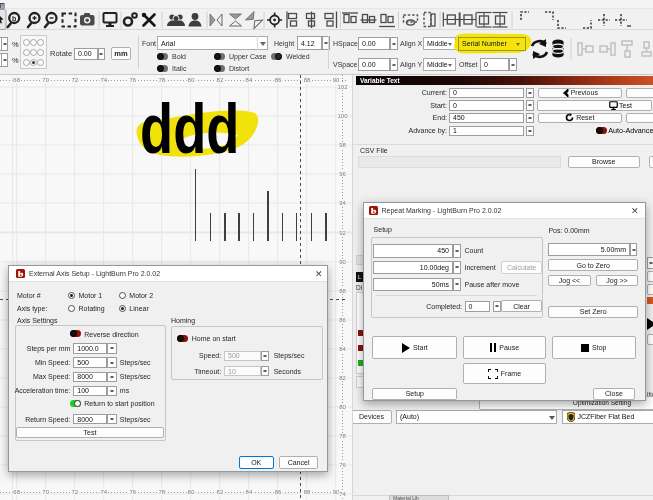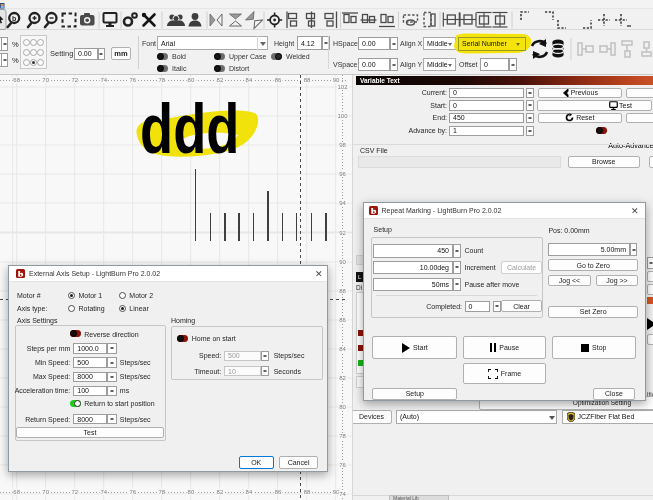--- a/index.html
+++ b/index.html
@@ -169,21 +169,21 @@
 <div style="left:23.0px;top:8.8px;width:7px;height:7px;border-radius:50%;background:#fdfdfd;border:1px solid #a8a8a8;"></div>
 <div style="left:30.0px;top:8.8px;width:7px;height:7px;border-radius:50%;background:#fdfdfd;border:1px solid #a8a8a8;"></div>
 <div style="left:37.0px;top:8.8px;width:7px;height:7px;border-radius:50%;background:#fdfdfd;border:1px solid #a8a8a8;"></div>
 <div style="left:23.0px;top:18.9px;width:7px;height:7px;border-radius:50%;background:#fdfdfd;border:1px solid #a8a8a8;"></div>
 <div style="left:30.0px;top:18.9px;width:7px;height:7px;border-radius:50%;background:#fdfdfd;border:1px solid #a8a8a8;"></div>
 <div style="left:37.0px;top:18.9px;width:7px;height:7px;border-radius:50%;background:#fdfdfd;border:1px solid #a8a8a8;"></div>
 <div style="left:23.0px;top:29.200000000000003px;width:7px;height:7px;border-radius:50%;background:#fdfdfd;border:1px solid #a8a8a8;"></div>
 <div style="left:30.0px;top:29.200000000000003px;width:7px;height:7px;border-radius:50%;background:#fdfdfd;border:1px solid #a8a8a8;"></div>
 <div style="left:37.0px;top:29.200000000000003px;width:7px;height:7px;border-radius:50%;background:#fdfdfd;border:1px solid #a8a8a8;"></div>
 <div style="left:32px;top:31.2px;width:3px;height:3px;border-radius:50%;background:#333;"></div>
-<div class="lab" style="left:50px;top:17px;height:12px;font-size:7.5px;color:#333;">Setting</div>
+<div class="lab" style="left:50px;top:17px;height:12px;font-size:7.5px;color:#333;">Rotate</div>
 <div class="in" style="left:74px;top:17.5px;width:23.6px;height:12px;">0.00</div>
 <div class="sp" style="left:97.6px;top:17.5px;width:7px;height:12px;">
         <i class="u"></i>
         <i class="d"></i>
       </div>
 <div class="b" style="left:111px;top:17px;width:20px;height:13px;font-weight:bold;font-size:7.5px;">mm</div>
 <div style="left:138px;top:6px;width:1px;height:33px;background:#d0d0d0;"></div>
 <div class="lab" style="left:142px;top:6px;height:14px;color:#333;">Font</div>
 <div class="in" style="left:157px;top:6px;width:111px;height:14px;border-color:#ababab;">Arial</div>
 <div style="left:257px;top:6px;width:1px;height:14px;background:#d8d8d8;"></div>
@@ -375,21 +375,21 @@
 <div class="b" style="left:273px;top:37.5px;width:28px;height:10.5px;border-radius:2px 0 0 2px;"></div>
 <div class="lab r" style="left:0;top:50.5px;width:94px;height:10.5px;">Advance by:</div>
 <div class="in" style="left:96px;top:50.5px;width:75px;height:10.5px;">1</div>
 <div class="sp" style="left:172.5px;top:50.5px;width:8.5px;height:10.5px;">
         <i class="u"></i>
         <i class="d"></i>
       </div>
 <span class="tg tgred" style="left:242.6px;top:52.0px;">
         <span class="k"></span>
       </span>
-<div style="left:255.3px;top:50.5px;height:10.5px;display:flex;align-items:center;font-size:7.2px;color:#000;white-space:nowrap;margin-top:15px;">Auto-Advance</div>
+<div style="left:255.3px;top:50.5px;height:10.5px;display:flex;align-items:center;font-size:7.2px;color:#000;white-space:nowrap;">Auto-Advance</div>
 <div style="left:0;top:69px;width:301px;height:1px;background:#dadada;"></div>
 <div class="lab" style="left:7px;top:71px;height:8px;font-size:7px;color:#222;">CSV File</div>
 <div style="left:5px;top:80.5px;width:203px;height:12.5px;background:#e9e9e9;border:1px solid #dcdcdc;"></div>
 <div class="b" style="left:214.5px;top:80.5px;width:72.5px;height:12.5px;">Browse</div>
 <div class="b" style="left:296px;top:80.5px;width:10px;height:12.5px;border-radius:2px 0 0 2px;"></div>
 <div class="sp" style="left:294px;top:181.5px;width:8.5px;height:12.5px;">
         <i class="u"></i>
         <i class="d"></i>
       </div>
 <div class="b" style="left:294px;top:196px;width:10px;height:11px;"></div>

